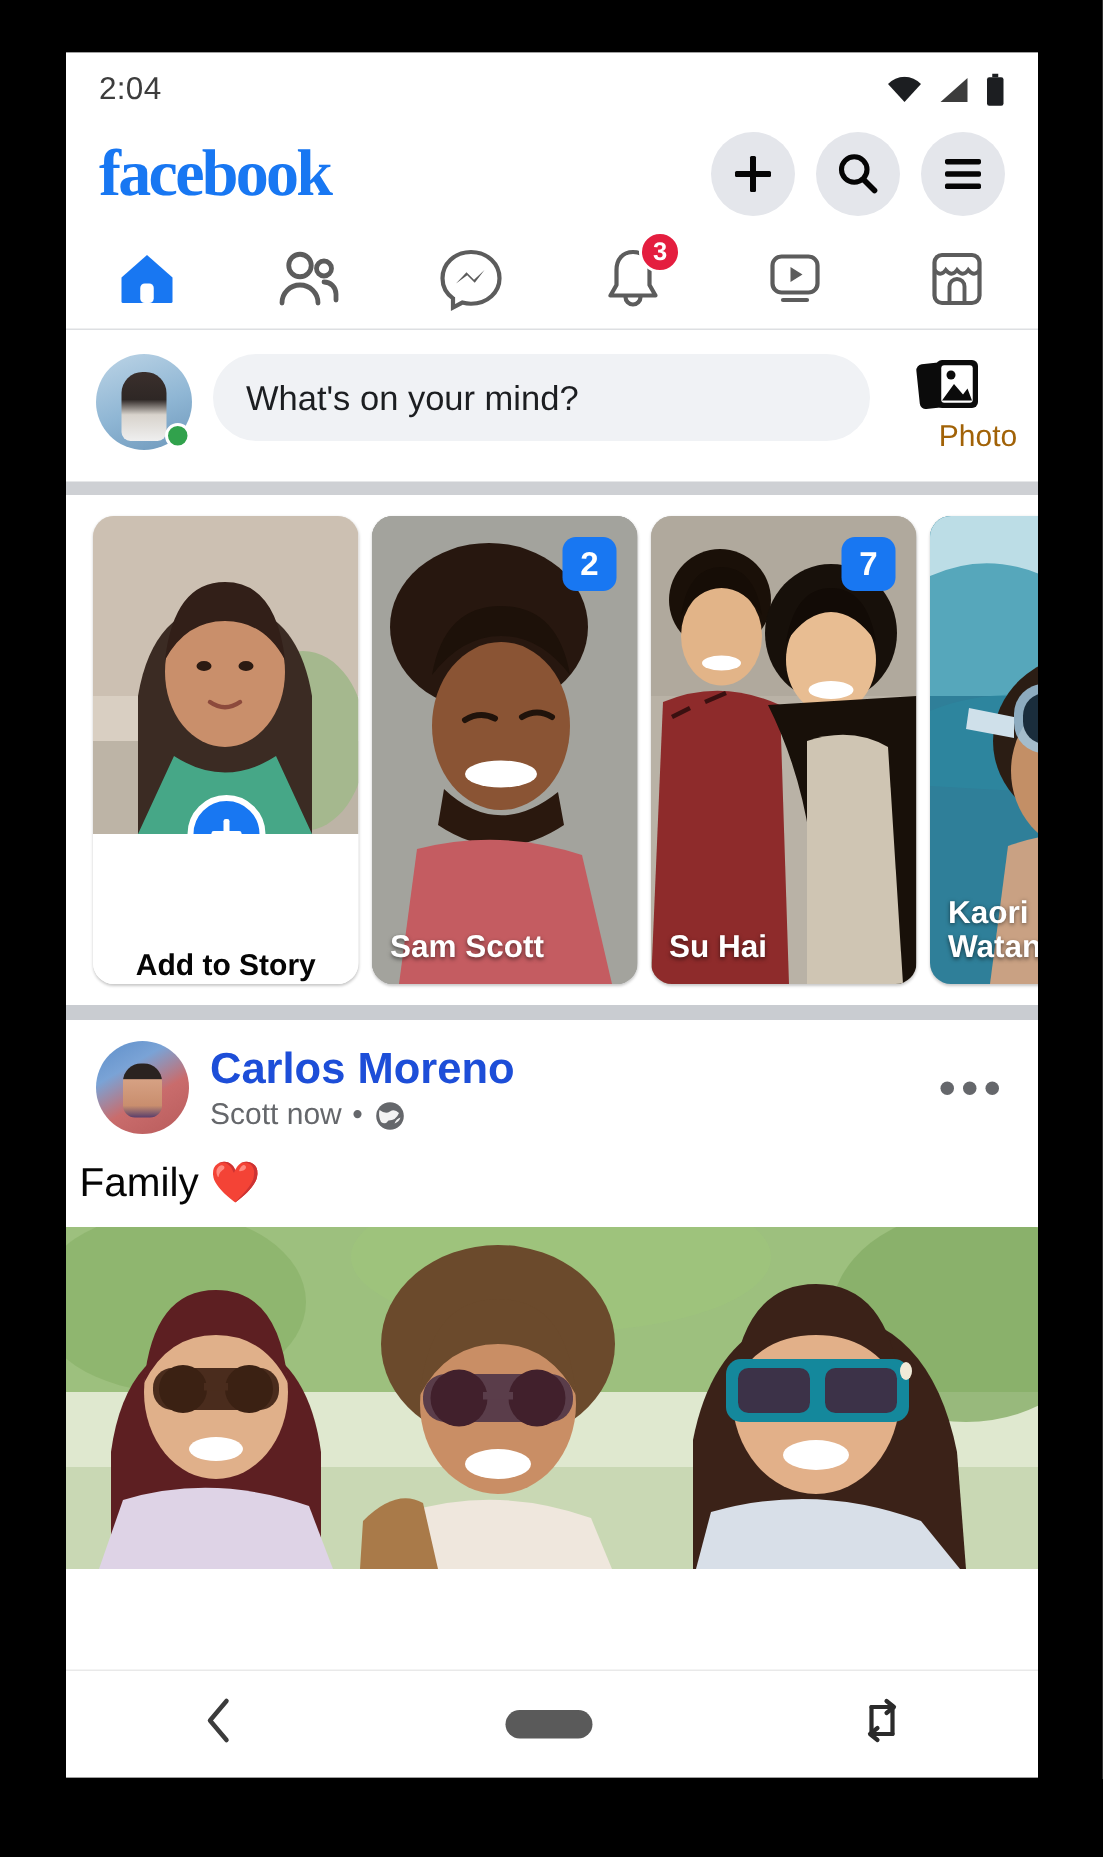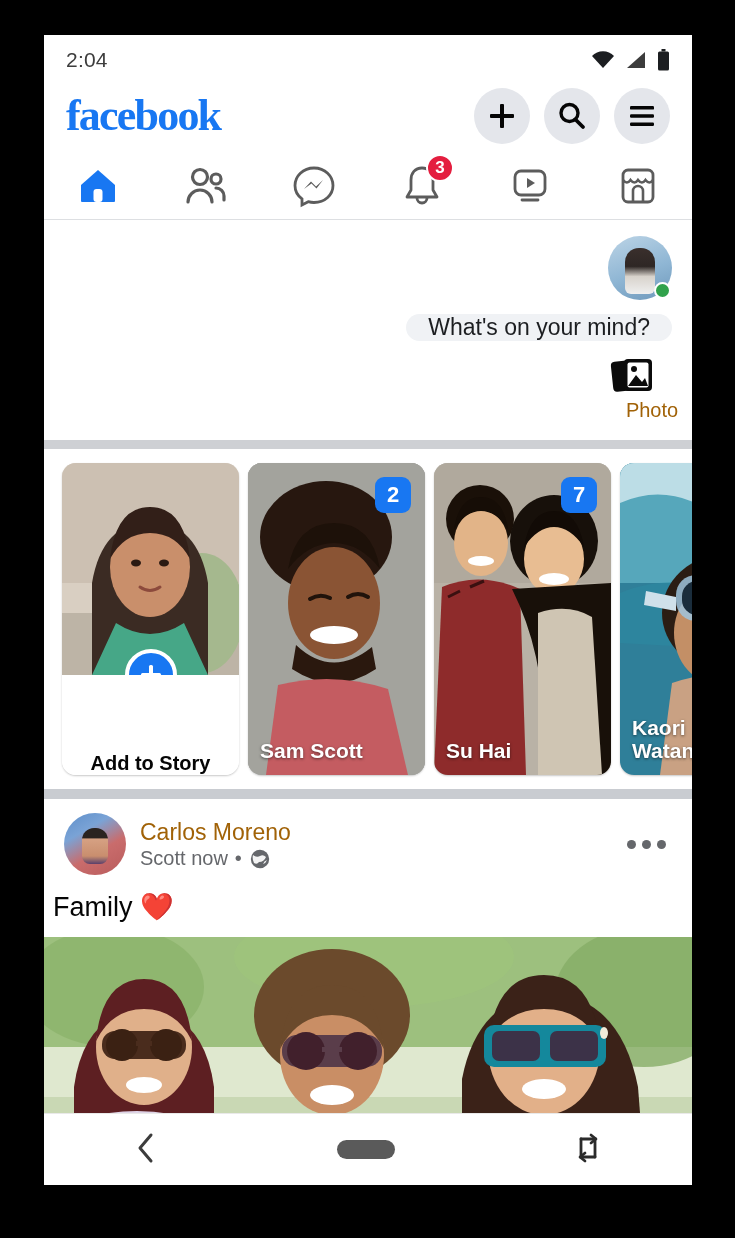--- a/index.html
+++ b/index.html
@@ -56,23 +56,22 @@
   .tab-badge {
     position:absolute; top: 2px; left: 50%; margin-left: 4px;
     min-width: 28px; height: 28px; border-radius: 14px;
     background:#E41E3F; color:#fff; font-size:17px; font-weight:700;
     display:flex; align-items:center; justify-content:center;
     padding: 0 6px; border: 2px solid #fff;
   }
 
   
   .composer {
-    display:flex; align-items:flex-end; gap: 14px;
+    display:flex; align-items:flex-start; gap: 14px;
     padding: 16px 20px 18px 20px;
-    flex-direction: column;
   }
   .avatar-wrap { position: relative; width: 64px; height: 64px; flex:none; }
   .avatar {
     width: 64px; height: 64px; border-radius: 50%;
     overflow:hidden; position:relative;
     background: linear-gradient(160deg,#bcd4e6 0%,#8fb6d4 55%,#6e98bb 100%);
   }
   .av-person {
     position:absolute; left:50%; top:18%; transform:translateX(-50%);
     width: 30px; height: 46px; border-radius: 14px 14px 6px 6px;
@@ -145,21 +144,21 @@
     width:62px; height:62px; border-radius:50%; flex:none; overflow:hidden;
     background: linear-gradient(150deg,#5d8ec9 0%,#7aa3d6 30%,#c96c6c 60%,#b85b5b 100%);
     position:relative;
   }
   .post-av-face {
     position:absolute; left:50%; top:24%; transform:translateX(-50%);
     width:26px; height:36px; border-radius: 12px 12px 8px 8px;
     background: linear-gradient(180deg,#2a2320 0%,#2a2320 28%,#d6a183 30%,#c98e6e 78%,#5a3f6b 100%);
   }
   .post-meta { flex:1; min-width:0; }
-  .post-author { font-size: 23px; font-weight:400; color:#a16207; line-height:1.25; }
+  .post-author { font-size: 29px; font-weight:700; color:#1d4ed8; line-height:1.25; }
   .post-sub {
     display:flex; align-items:center; gap:7px;
     font-size: 20px; color:#65676B; margin-top:1px;
   }
   .post-more { display:flex; gap:6px; padding: 0 6px; flex:none; }
   .post-more i { width:9px; height:9px; border-radius:50%; background:#65676B; display:block; }
   .post-text { padding: 10px 20px 14px 9px; font-size: 27px; color:#050505; }
   .post-photo { width: 100%; height: 228px; position:relative; overflow:hidden; background:#9fbf86; }
 
   

